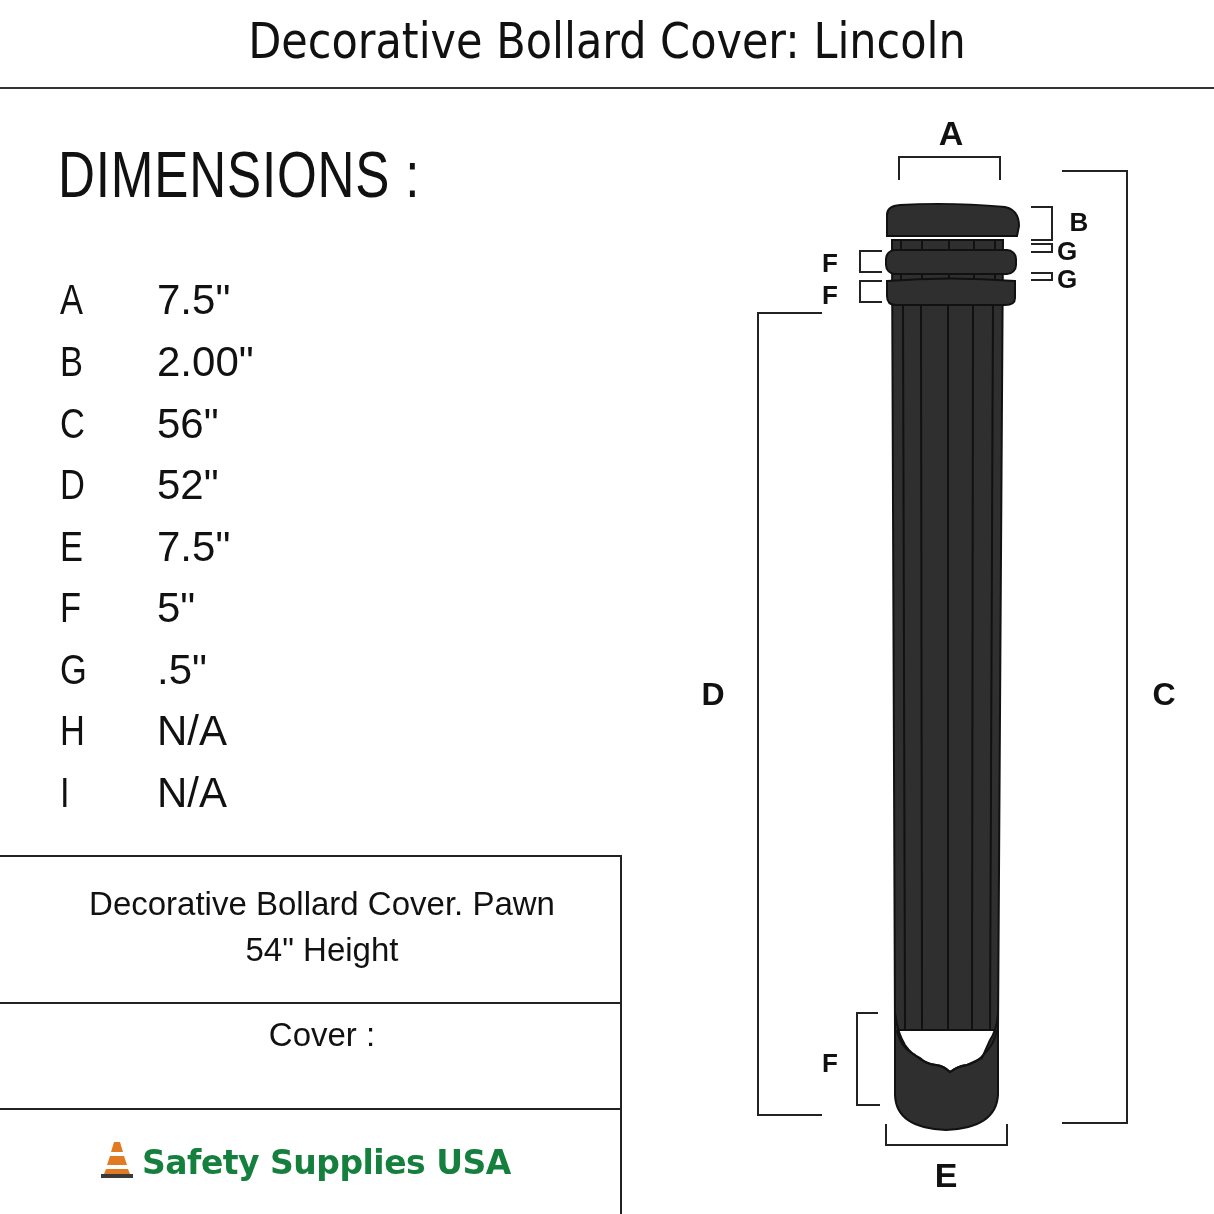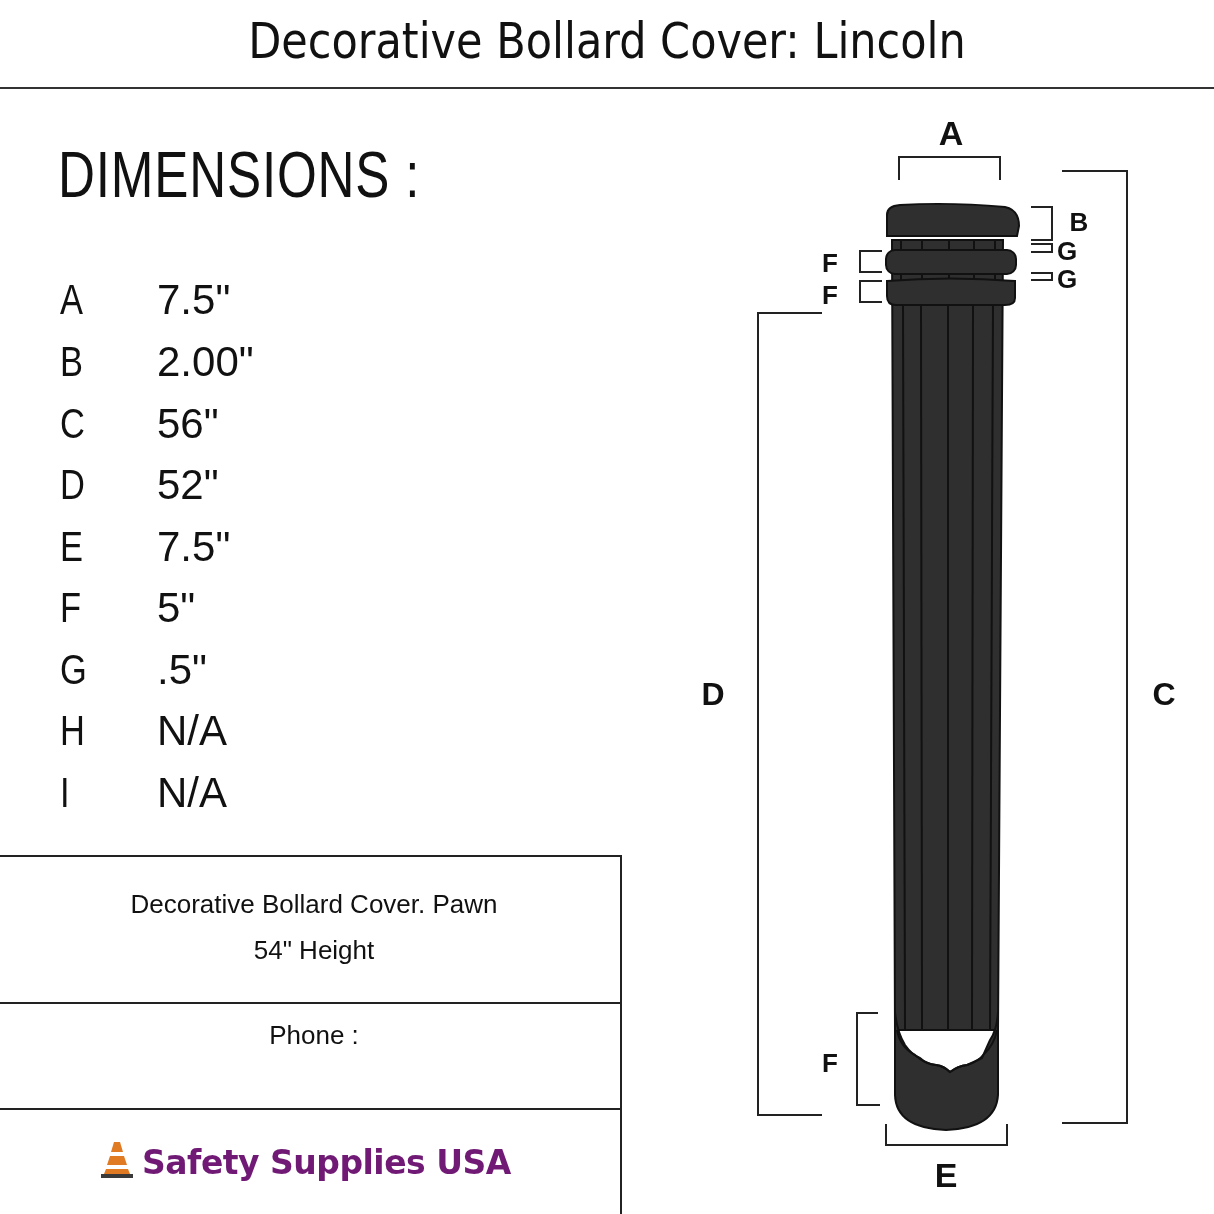--- a/index.html
+++ b/index.html
@@ -4,26 +4,26 @@
 <style>
   html, body { margin:0; padding:0; background:#ffffff; }
   body { width:1214px; height:1214px; position:relative; overflow:hidden; font-family:"DejaVu Sans", sans-serif; color:#111; }
   .title { position:absolute; left:0; top:12px; width:1214px; text-align:center; font-family:"DejaVu Sans", sans-serif; font-size:50px; letter-spacing:0px; transform:scaleX(0.86); transform-origin:607px 0; color:#111; }
   .title-rule { position:absolute; left:0; top:87px; width:1214px; height:2px; background:#333; }
   .dim-heading { position:absolute; left:58px; top:138px; font-family:"Liberation Sans", sans-serif; font-size:64px; transform:scaleX(0.8); transform-origin:0 0; letter-spacing:1px; }
   .dim-row { position:absolute; left:60px; height:60px; font-family:"Liberation Sans", sans-serif; font-size:42px; }
   .dim-row .k { position:absolute; left:0; transform:scaleX(0.82); transform-origin:0 0; }
   .dim-row .v { position:absolute; left:97px; }
   .info-table { position:absolute; left:-2px; top:855px; width:624px; height:362px; border:2px solid #222; box-sizing:border-box; }
-  .cell { position:absolute; left:4px; width:100%; text-align:center; font-family:"Liberation Sans", sans-serif; font-size:26px; line-height:46px; color:#111; }
+  .cell { position:absolute; left:12px; width:100%; text-align:center; font-family:"Liberation Sans", sans-serif; font-size:33px; line-height:46px; color:#111; }
   .cell.c1 { top:24px; }
   .cell.c2 { top:155px; }
   .sep { position:absolute; left:0; width:100%; height:2px; background:#222; }
   .logo { position:absolute; left:100px; top:1140px; display:flex; align-items:center; gap:8px; }
-  .logo-text { font-family:"DejaVu Sans", sans-serif; font-weight:bold; font-size:33px; color:#701a75; letter-spacing:-0.5px; }
+  .logo-text { font-family:"DejaVu Sans", sans-serif; font-weight:bold; font-size:33px; color:#15803d; letter-spacing:-0.5px; }
   .diagram { position:absolute; left:0; top:0; }
   .lbl { font-family:"Liberation Sans", sans-serif; font-weight:bold; fill:#111; }
 </style>
 </head>
 <body>
 
 <div class="title">Decorative Bollard Cover: Lincoln</div>
 <div class="title-rule"></div>
 
 <div class="dim-heading">DIMENSIONS :</div>
@@ -67,21 +67,21 @@
     </div>
 </div>
 
 <div class="info-table">
   <div class="cell c1">
     <div>Decorative Bollard Cover. Pawn</div>
     <div>54" Height</div>
   </div>
   <div class="sep" style="top:145px"></div>
   <div class="cell c2">
-    <div>Phone :</div>
+    <div>Cover :</div>
   </div>
   <div class="sep" style="top:251px"></div>
 </div>
 
 <div class="logo">
   <span>
     <svg width="34" height="40" viewBox="0 0 34 40">
       <polygon points="14,2 20,2 23,12 11,12" fill="#e07b24"></polygon>
       <polygon points="11,12 23,12 24,16 10,16" fill="#ffffff"></polygon>
       <polygon points="10,16 24,16 27,25 7,25" fill="#e07b24"></polygon>

